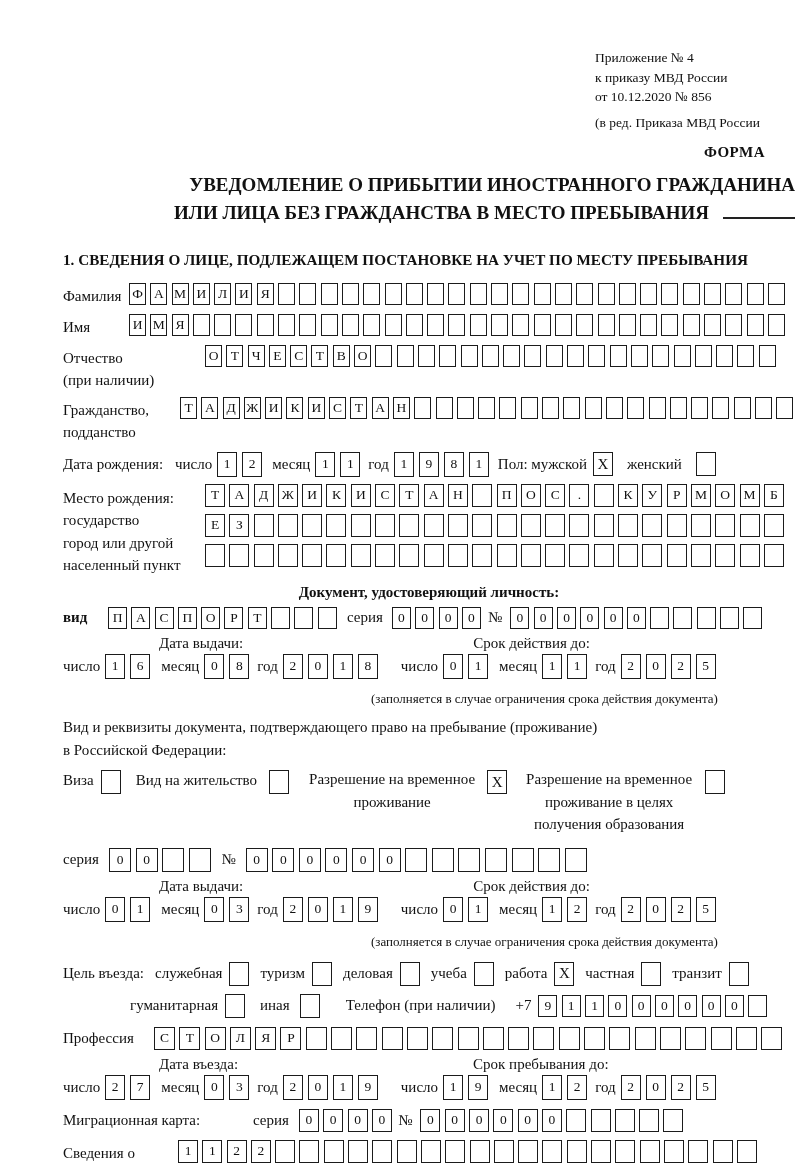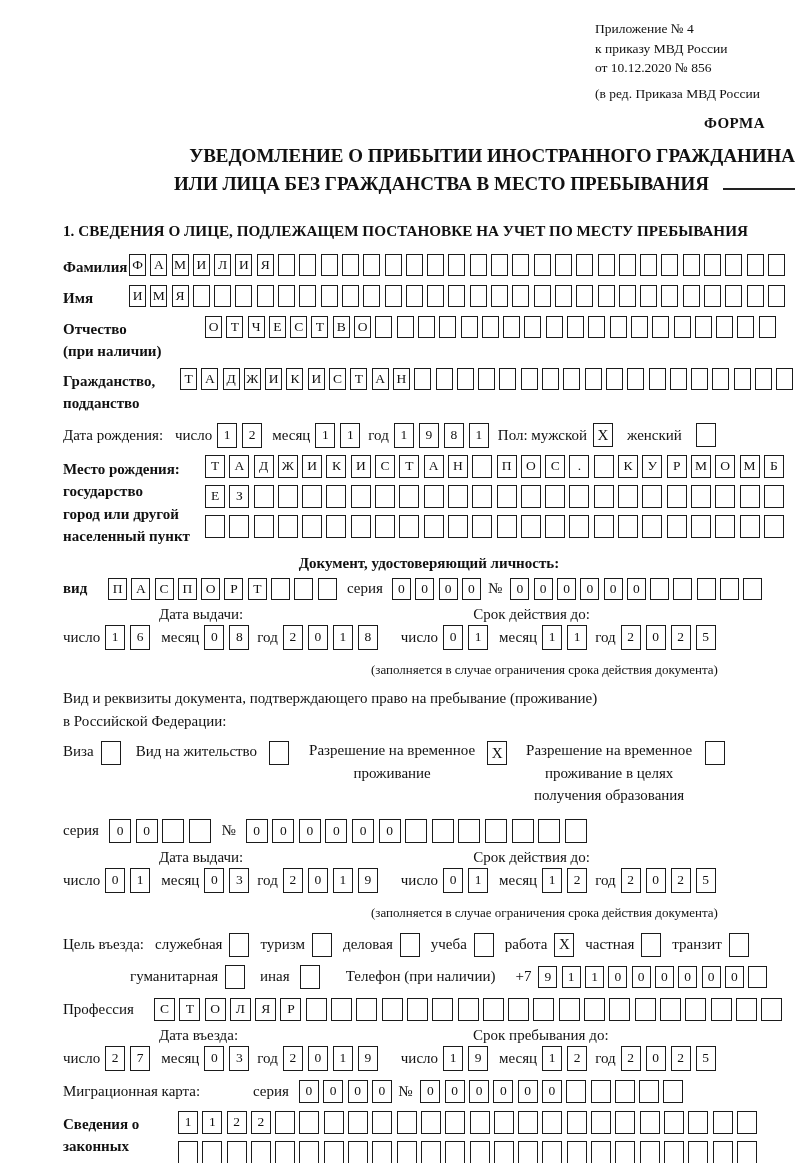--- a/index.html
+++ b/index.html
@@ -3,21 +3,21 @@
 <meta charset="utf-8">
 <style>
   * { box-sizing: border-box; }
   html,body { margin:0; padding:0; }
   body {
     width:800px; height:1163px; overflow:hidden;
     background:#ffffff; color:#111;
     font-family:"Liberation Serif","DejaVu Serif",serif;
     font-size:15px;
   }
-  .page { width:800px; height:1163px; padding:19px 5px 10px 63px; }
+  .page { width:800px; height:1163px; padding:48px 5px 10px 63px; }
 
   
   .appendix { margin-left:auto; width:200px; font-size:13.5px; line-height:1.45; }
   .revision { margin-top:6px; }
   .forma { text-align:right; padding-right:30px; font-weight:bold; font-size:15px; margin-top:12px; letter-spacing:0.5px; }
 
   .title { text-align:right; font-weight:bold; font-size:19px; line-height:1.45; margin:10px 0 0 -58px; }
   .blank { display:inline-block; width:72px; border-bottom:2.2px solid #222; height:14px; margin-left:14px; }
 
   .s1 { font-weight:bold; font-size:15.2px; margin-top:25px; white-space:nowrap; }
@@ -33,21 +33,21 @@
   .g24 { --w:20px; --h:23px; }
   .g25 { --w:21px; --h:23px; }
   .g26 { --w:22px; --h:24px; --m:4.6px; }
   .gdate { --w:20px; --h:25px; --m:5px; }
   .cbox {
     flex:none; width:20px; height:24px; border:1.7px solid #1b1b1b;
     display:inline-flex; align-items:center; justify-content:center; font-size:15px; background:#fff;
   }
 
   .frow { display:flex; align-items:flex-start; margin-top:6px; }
-  .lbl { flex:none; padding-top:3px; line-height:1.45;font-weight:bold; }
+  .lbl { flex:none; padding-top:3px; line-height:1.45; }
   .w66 { width:66px; } .w117 { width:117px; } .w142 { width:142px; }
   .w45 { width:45px;font-weight:bold; } .w91 { width:91px; } .w190 { width:190px; } .w112 { width:112px; }
 
   .inlbl { flex:none; padding-top:4px; }
   .dgroup { display:flex; align-items:center; }
   .dgroup .dlbl { margin-right:5px; }
   .stack > .grid { display:flex; margin-bottom:7px; }
 
   .dochead { text-align:center; font-weight:bold; margin:7px 0 3px 0; }
   .dhead { display:flex; margin-top:6px; }

